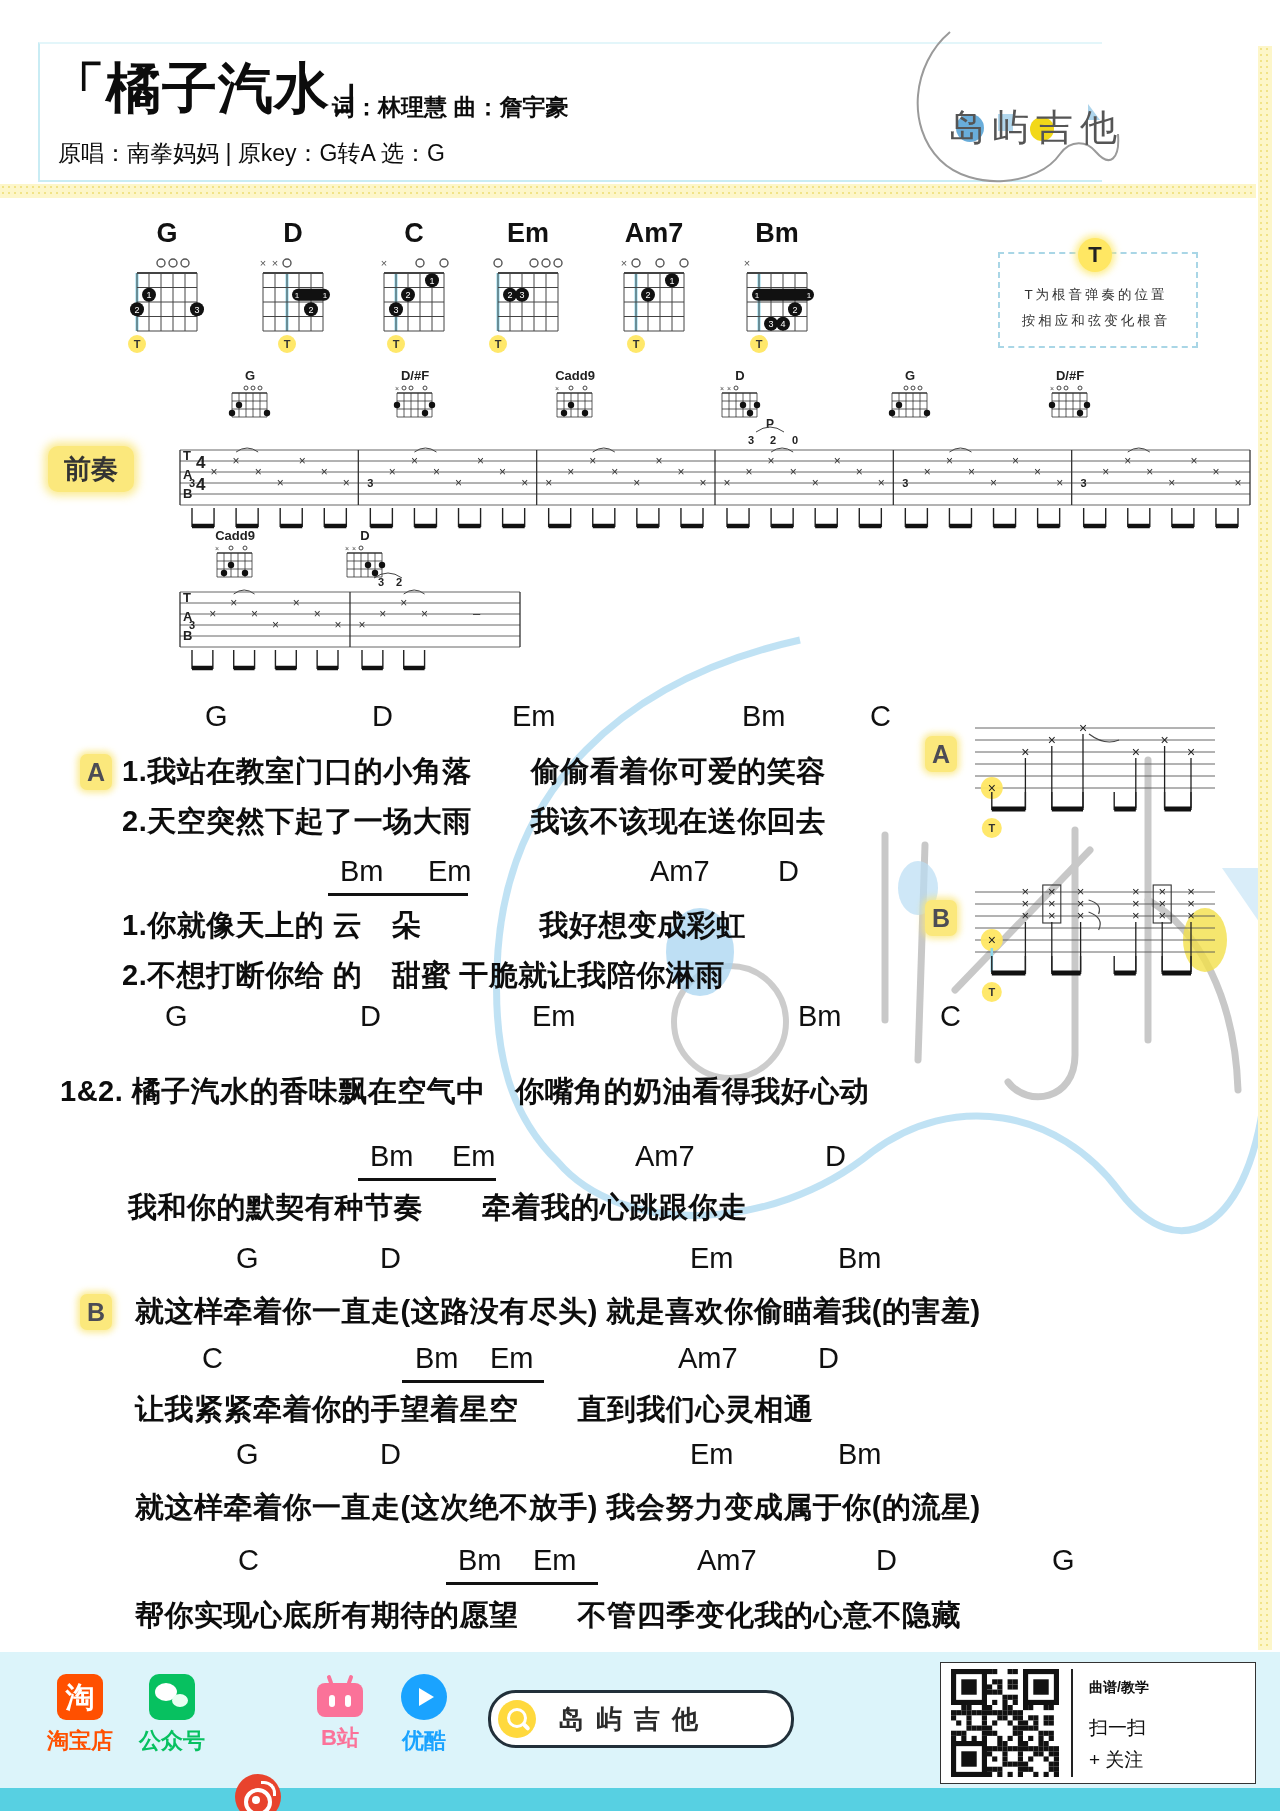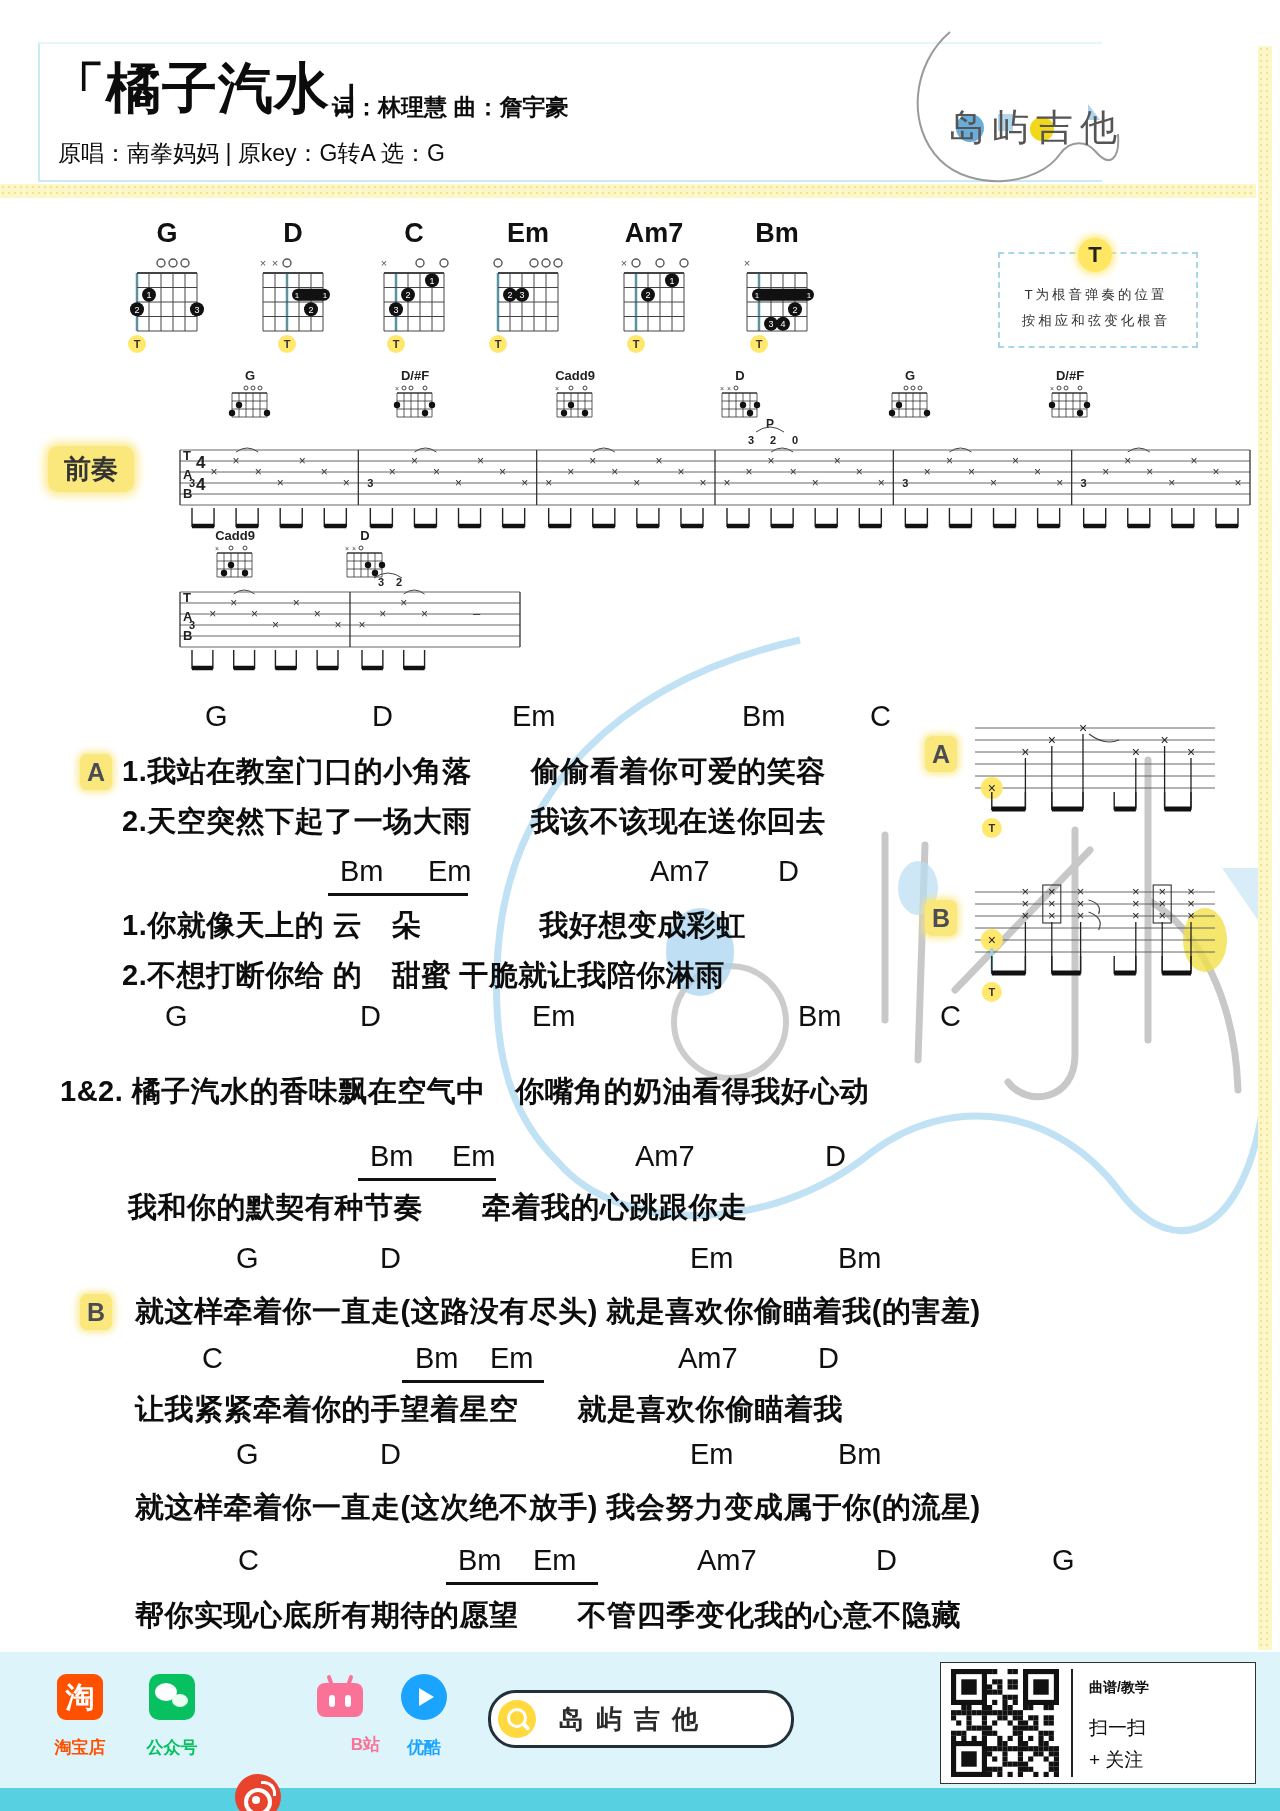--- a/index.html
+++ b/index.html
@@ -33,21 +33,21 @@
   .badge{position:absolute;width:32px;height:36px;background:#fbe87c;border-radius:7px;text-align:center;
          line-height:36px;font-size:25px;font-weight:700;color:#4c4c55;box-shadow:0 0 6px 3px rgba(250,230,120,.75);}
   
   .lyric{position:absolute;font-size:29px;font-weight:700;color:#0d0d0d;white-space:nowrap;letter-spacing:0.5px;}
   .chord-item{position:absolute;font-size:29px;font-weight:500;color:#101010;white-space:nowrap;}
   .ul-bar{position:absolute;height:3px;background:#111;}
   
   #footer-band{left:0;top:1652px;width:1280px;height:136px;background:#dcf4fa;}
   #footer-strip{left:0;top:1788px;width:1280px;height:23px;background:#57d0e2;}
   .soc{position:absolute;width:80px;text-align:center;}
-  .soc .lbl{margin-top:16px;font-size:17px;font-weight:700;}
+  .soc .lbl{margin-top:6px;font-size:22px;font-weight:700;}
   .ic{width:46px;height:46px;margin:0 auto;position:relative;border-radius:9px;}
   .ic-taobao{background:#ff5000;color:#fff;font-size:29px;font-weight:700;line-height:46px;text-align:center;}
   .ic-wechat{background:#07c160;border-radius:10px;}
   .ic-wechat .b1{position:absolute;left:6px;top:9px;width:22px;height:18px;background:#fff;border-radius:50%;}
   .ic-wechat .b2{position:absolute;left:23px;top:20px;width:16px;height:13px;background:#eafff2;border-radius:50%;}
   .ic-weibo{background:#e8432d;border-radius:50%;}
   .ic-weibo .eye{position:absolute;left:9px;top:14px;width:20px;height:20px;border:4px solid #fff;border-radius:50%;}
   .ic-weibo .pup{position:absolute;left:17px;top:22px;width:8px;height:8px;background:#fff;border-radius:50%;}
   .ic-weibo .ray{position:absolute;right:5px;top:7px;width:12px;height:12px;border-top:3px solid #fff;border-right:3px solid #fff;border-radius:0 12px 0 0;}
   .ic-bili{background:#fb7299;height:34px;margin-top:9px;border-radius:8px;}
@@ -791,21 +791,21 @@
       <div class="chord-item" style="left: 690px; top: 1242px;">Em</div>
       <div class="chord-item" style="left: 838px; top: 1242px;">Bm</div>
       <div class="badge" style="left: 80px; top: 1294px;">B</div>
       <div class="lyric" style="left: 135px; top: 1292px;">就这样牵着你一直走(这路没有尽头) 就是喜欢你偷瞄着我(的害羞)</div>
       <div class="chord-item" style="left: 202px; top: 1342px;">C</div>
       <div class="chord-item" style="left: 415px; top: 1342px;">Bm</div>
       <div class="chord-item" style="left: 490px; top: 1342px;">Em</div>
       <div class="chord-item" style="left: 678px; top: 1342px;">Am7</div>
       <div class="chord-item" style="left: 818px; top: 1342px;">D</div>
       <div class="ul-bar" style="left: 402px; top: 1380px; width: 142px;"></div>
-      <div class="lyric" style="left: 135px; top: 1390px;">让我紧紧牵着你的手望着星空　　就是喜欢你偷瞄着我</div>
+      <div class="lyric" style="left: 135px; top: 1390px;">让我紧紧牵着你的手望着星空　　直到我们心灵相通</div>
       <div class="chord-item" style="left: 236px; top: 1438px;">G</div>
       <div class="chord-item" style="left: 380px; top: 1438px;">D</div>
       <div class="chord-item" style="left: 690px; top: 1438px;">Em</div>
       <div class="chord-item" style="left: 838px; top: 1438px;">Bm</div>
       <div class="lyric" style="left: 135px; top: 1488px;">就这样牵着你一直走(这次绝不放手) 我会努力变成属于你(的流星)</div>
       <div class="chord-item" style="left: 238px; top: 1544px;">C</div>
       <div class="chord-item" style="left: 458px; top: 1544px;">Bm</div>
       <div class="chord-item" style="left: 533px; top: 1544px;">Em</div>
       <div class="chord-item" style="left: 697px; top: 1544px;">Am7</div>
       <div class="chord-item" style="left: 876px; top: 1544px;">D</div>
@@ -836,21 +836,21 @@
         </div>
         <div class="lbl" style="color: rgb(232, 67, 45);">微博</div>
       </div>
       <div class="soc" style="left: 300px; top: 1674px; position: absolute;">
         <div class="ic ic-bili">
           <div class="a1"></div>
           <div class="a2"></div>
           <div class="e1"></div>
           <div class="e2"></div>
         </div>
-        <div class="lbl" style="color: rgb(251, 114, 153); text-align: right;">B站</div>
+        <div class="lbl" style="color: rgb(251, 114, 153);">B站</div>
       </div>
       <div class="soc" style="left: 384px; top: 1674px; position: absolute;">
         <div class="ic ic-youku">
           <div class="tri"></div>
         </div>
         <div class="lbl" style="color: rgb(26, 163, 255);">优酷</div>
       </div>
     </div>
   <div id="search-pill" class="abs z2">
     <div id="search-q">

